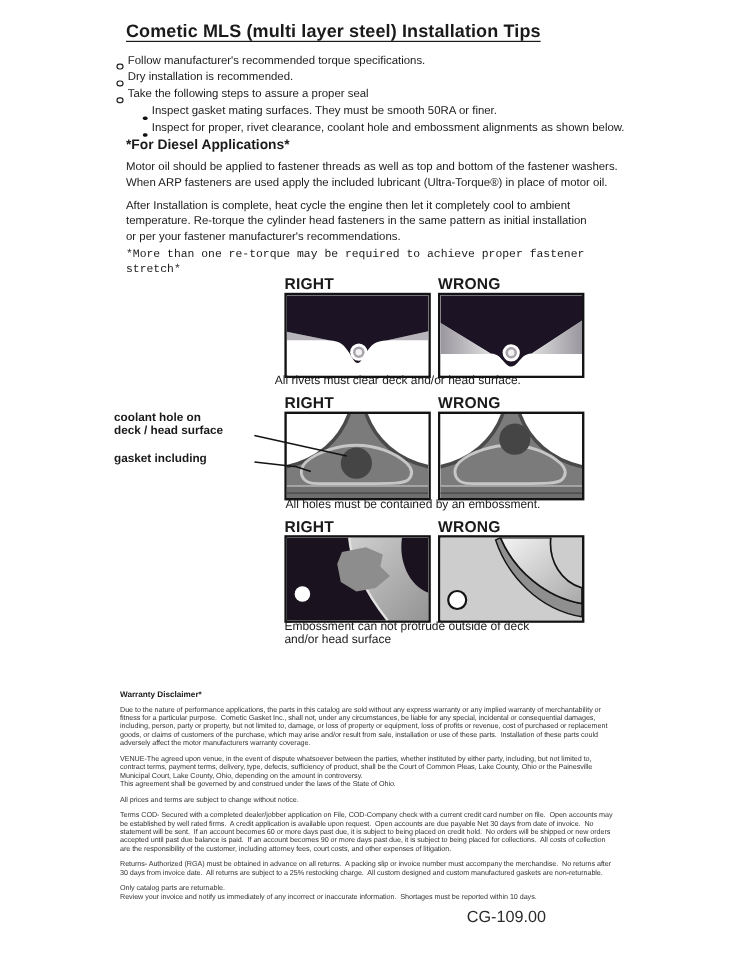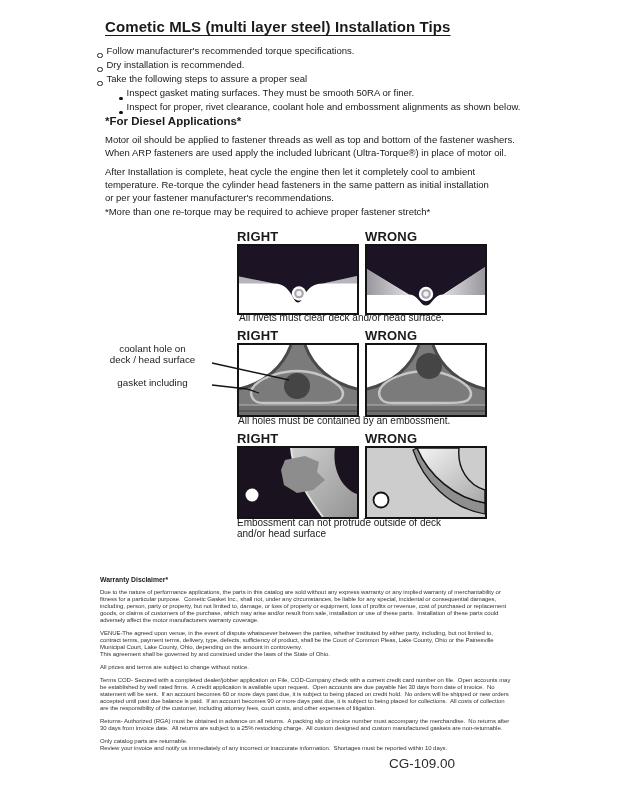--- a/index.html
+++ b/index.html
@@ -13,30 +13,30 @@
            font-size:9.5px;line-height:14px;}
   .bullets li{display:flex;align-items:flex-end;}
   .bullets li .mk{flex:0 0 auto;width:3.5px;height:3.5px;margin:5px 4px 0 0;border-radius:50%;}
   .bullets li.lvl1 .mk{border:1px solid #222;}
   .bullets li.lvl2{padding-left:22px;}
   .bullets li.lvl2 .mk{background:#111;}
 
   .diesel-h{position:absolute;left:105px;top:115px;margin:0;font-size:11.5px;font-weight:bold;}
   .para{position:absolute;left:105px;width:410px;margin:0;font-size:9.5px;line-height:13px;
         white-space:pre-line;}
-  .p1{top:133px;} .p2{top:165px;} .p3{top:205px;}
+  .p1{top:133px;} .p2{top:165px;} .p3{top:205px;font-family:Liberation Mono, monospace;}
 
   .figlabel{position:absolute;width:118px;text-align:left;font-size:13px;font-weight:bold;
             letter-spacing:0.2px;}
   .panel{position:absolute;width:118px;border:2px solid #131313;background:#fff;box-sizing:content-box;}
   .panel svg{display:block;}
   .caption{position:absolute;font-size:10px;line-height:11px;white-space:pre-line;}
 
-  .ann{position:absolute;left:95px;width:115px;text-align:center;font-size:9.8px;line-height:10.5px;
-       white-space:pre-line;}
+  .ann{position:absolute;left:95px;width:115px;text-align:left;font-size:9.8px;line-height:10.5px;
+       white-space:pre-line;font-weight:bold;}
   .ann-coolant{top:344px;} .ann-gasket{top:378px;}
   .leaders{position:absolute;left:205px;top:355px;z-index:10;pointer-events:none;}
 
   .warranty{position:absolute;left:100px;top:576px;width:440px;}
   .warranty h3{margin:0 0 6px 0;font-size:6.8px;font-weight:bold;}
   .warranty p{margin:0 0 6px 0;font-size:6px;line-height:7px;letter-spacing:-0.05px;
               white-space:pre;color:#333;}
 
   .pagenum{position:absolute;left:389px;top:756px;font-size:13.5px;color:#2b2b2b;}
 </style>
@@ -108,21 +108,21 @@
       <rect x="0" y="0" width="118" height="67" fill="#ffffff"></rect>
       <polygon points="0,23 42,49 0,49" fill="url(#w1l)"></polygon>
       <polygon points="76,49 118,21 118,49" fill="url(#w1r)"></polygon>
       <path d="M0,0 H118 V21 L76,48.5 C70,49 68,52 65,55.5 C62.5,58.5 61,59.5 59,59.5 C57,59.5 55.5,58.5 53,55.5 C50,52 48,49 42,48.5 L0,23 Z" fill="#1c1424"></path>
       <circle cx="59" cy="48" r="7.2" fill="#ffffff"></circle>
       <circle cx="59" cy="48" r="4.8" fill="#a9a4ab"></circle>
       <circle cx="59" cy="48" r="2.7" fill="#f2f2f2"></circle>
     </svg>
   </div>
 
-  <div class="caption" style="left:239px;top:312px;">All rivets must clear deck and/or head surface.</div>
+  <div class="caption" style="left:229px;top:312px;">All rivets must clear deck and/or head surface.</div>
 
   <div class="figlabel" style="left:237px;top:328px;">RIGHT</div>
   <div class="figlabel" style="left:365px;top:328px;">WRONG</div>
 
   <div class="ann ann-coolant">coolant hole on
 deck / head surface</div>
   <div class="ann ann-gasket">gasket including</div>
 
   <svg class="leaders" width="100" height="45" viewBox="0 0 100 45">
     <line x1="7" y1="8" x2="84" y2="25" stroke="#141414" stroke-width="1.3"></line>

